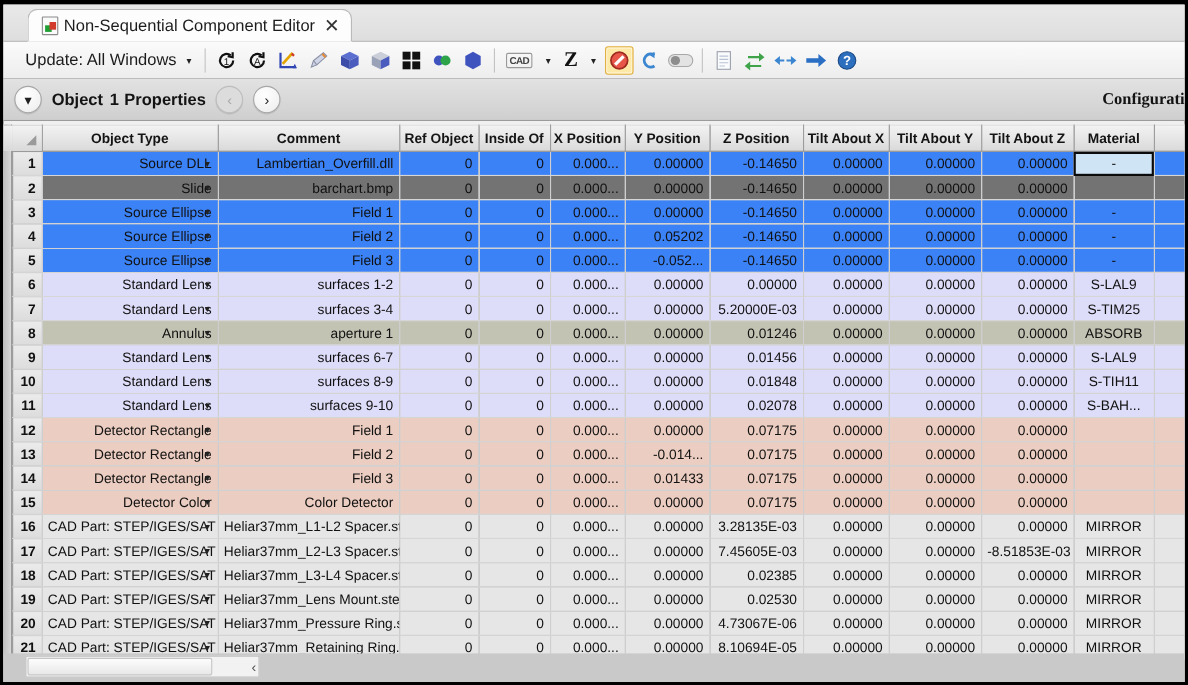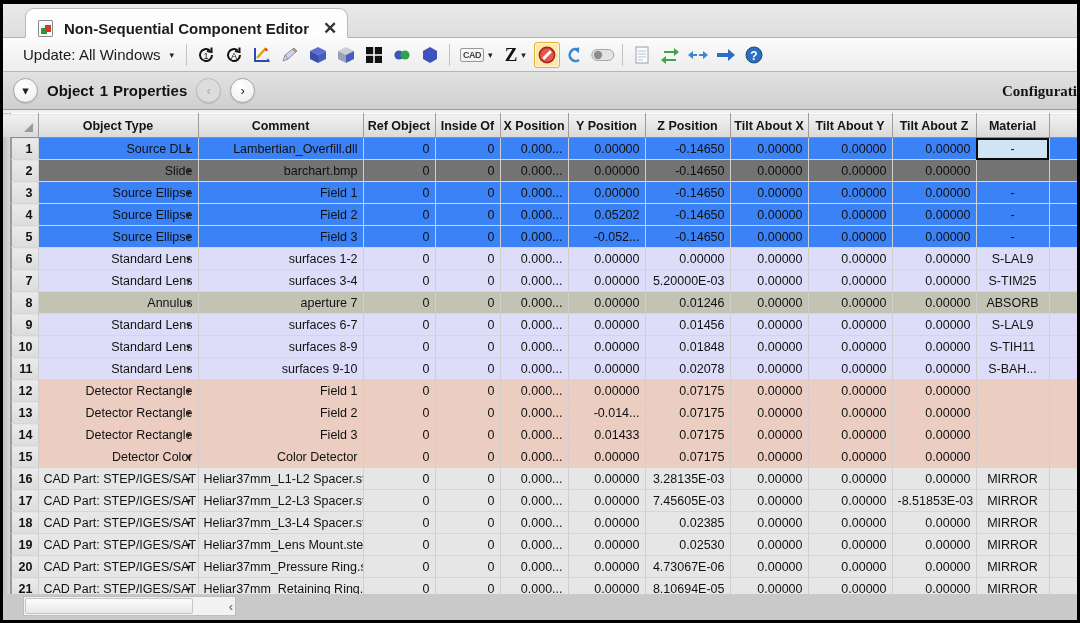--- a/index.html
+++ b/index.html
@@ -25,32 +25,31 @@
     background: linear-gradient(180deg,#e9e9e9 0%, #dedede 100%);
     border-bottom: 1px solid #b4b4b4;
     display: flex;
     align-items: flex-end;
     padding-left: 22px;
     position: relative;
   }
   .tab {
     height: 30px;
     display: flex;
-    align-items: flex-end;
-    gap: 11px;
+    align-items: center;
+    gap: 5px;
     padding: 0 10px 0 12px;
     background: #fdfdfd;
     border: 1px solid #b9b9b9;
     border-bottom: 1px solid #fdfdfd;
     border-radius: 9px 9px 0 0;
     position: relative;
     top: 1px;
     font-size: 15px;
     color: #1c1c1c;
-    font-weight: bold;
   }
   .tab-icon {
     width: 15px; height: 17px;
     position: relative;
     display: inline-block;
     background: #fafafa;
     border: 1px solid #8a8a8a;
     border-radius: 1px;
   }
   .tab-icon::before {
@@ -110,21 +109,21 @@
     justify-content: center;
     border-radius: 3px;
     cursor: pointer;
     position: relative;
   }
   .tbtn.sel {
     background: #ffe9a8;
     border: 1px solid #e0b040;
     box-shadow: inset 0 0 0 1px #fff7df;
   }
-  .tbtn.wide { width: auto; padding: 0 4px; gap: 2px; }
+  .tbtn.wide { width: auto; padding: 0 4px; gap: 10px; }
   .cadlabel { font-size: 9px; font-weight: bold; color:#444;
     border:1px solid #999; border-radius:2px; padding:1px 2px; letter-spacing:-0.5px;}
   .zlabel { font-size: 19px; font-weight: bold; color:#111; font-family:"Liberation Serif", serif;}
 
   
   .propbar {
     height: 38px;
     background: linear-gradient(180deg,#e2e2e2 0%, #cfcfcf 100%);
     border-bottom: 1px solid #9b9b9b;
     display: flex;
@@ -578,21 +577,21 @@
             <td>0.00000</td>
             <td>0.00000</td>
             <td>0.00000</td>
             <td class="matcell" style="text-align: center;">S-TIM25</td>
             <td></td>
           </tr>
           <tr class="rc-lavsel">
             <td style="padding: 0px; background: linear-gradient(90deg, rgb(192, 192, 192), rgb(216, 216, 216)); border-right: 1px solid rgb(154, 154, 154);"></td>
             <td class="rownum">8</td>
             <td class="objtype">Annulus<span class="dd">▼</span></td>
-            <td>aperture 7</td>
+            <td>aperture 1</td>
             <td>0</td>
             <td>0</td>
             <td>0.000...</td>
             <td>0.00000</td>
             <td>0.01246</td>
             <td>0.00000</td>
             <td>0.00000</td>
             <td>0.00000</td>
             <td class="matcell" style="text-align: center;">ABSORB</td>
             <td></td>

